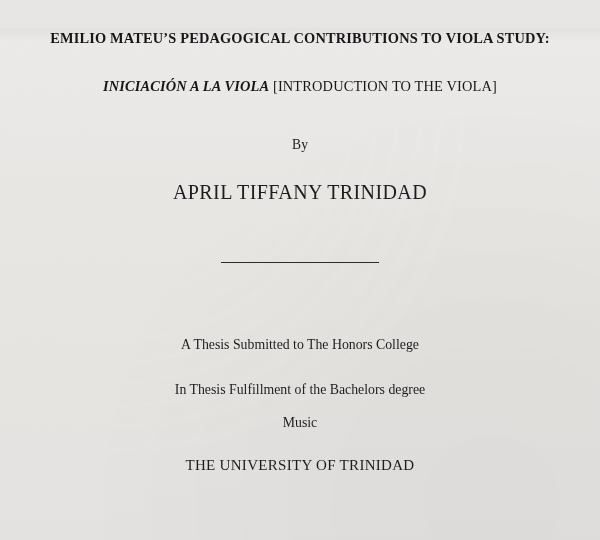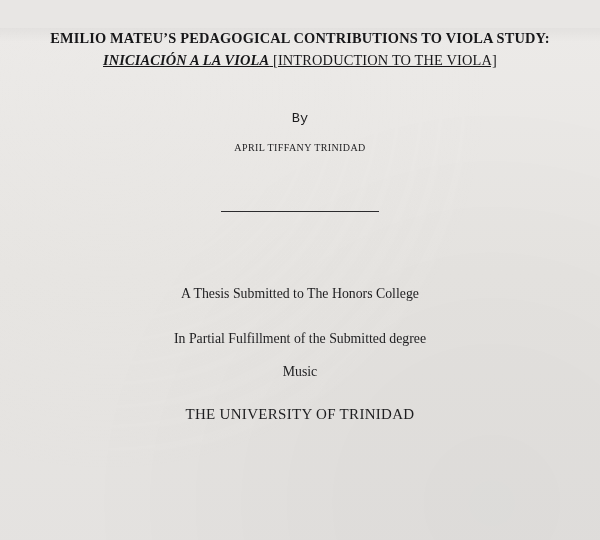--- a/index.html
+++ b/index.html
@@ -38,43 +38,42 @@
     text-align: center;
   }
   .title-block {
     margin-top: 28px;
     line-height: 1.5;
   }
   .title-line {
     font-size: 14.6px;
     letter-spacing: 0.15px;
     color: #171719;
+    margin-top: 26px;
   }
   .title-line-1 {
     font-weight: 700;
     font-variant: small-caps;
     text-transform: uppercase;
     font-size: 14.4px;
   }
   .title-line-2 {
     font-size: 14.4px;
-    text-decoration: underline;
   }
   .title-italic {
     font-style: italic;
     font-weight: 700;
   }
   .by-line {
     margin-top: 40px;
     font-size: 13.6px;
-    font-family: Liberation Mono, monospace;
   }
   .author {
-    margin-top: 16px;
-    font-size: 10px;
+    margin-top: 28px;
+    font-size: 20px;
     letter-spacing: 0.4px;
   }
   .rule-wrap {
     margin-top: 58px;
     display: flex;
     justify-content: center;
   }
   .rule {
     width: 158px;
     height: 0;
@@ -132,21 +131,21 @@
 
     <div class="author">APRIL TIFFANY TRINIDAD</div>
 
     <div class="rule-wrap">
       <div class="rule"></div>
     </div>
 
     <div class="submission">A Thesis Submitted to The Honors College</div>
 
     <div class="fulfillment">
-      <div>In Partial Fulfillment of the Submitted degree</div>
+      <div>In Thesis Fulfillment of the Bachelors degree</div>
     </div>
 
     <div class="degree-field">Music</div>
 
     <div class="institution">THE UNIVERSITY OF TRINIDAD</div>
 
 
   </div>
 
 </div>

